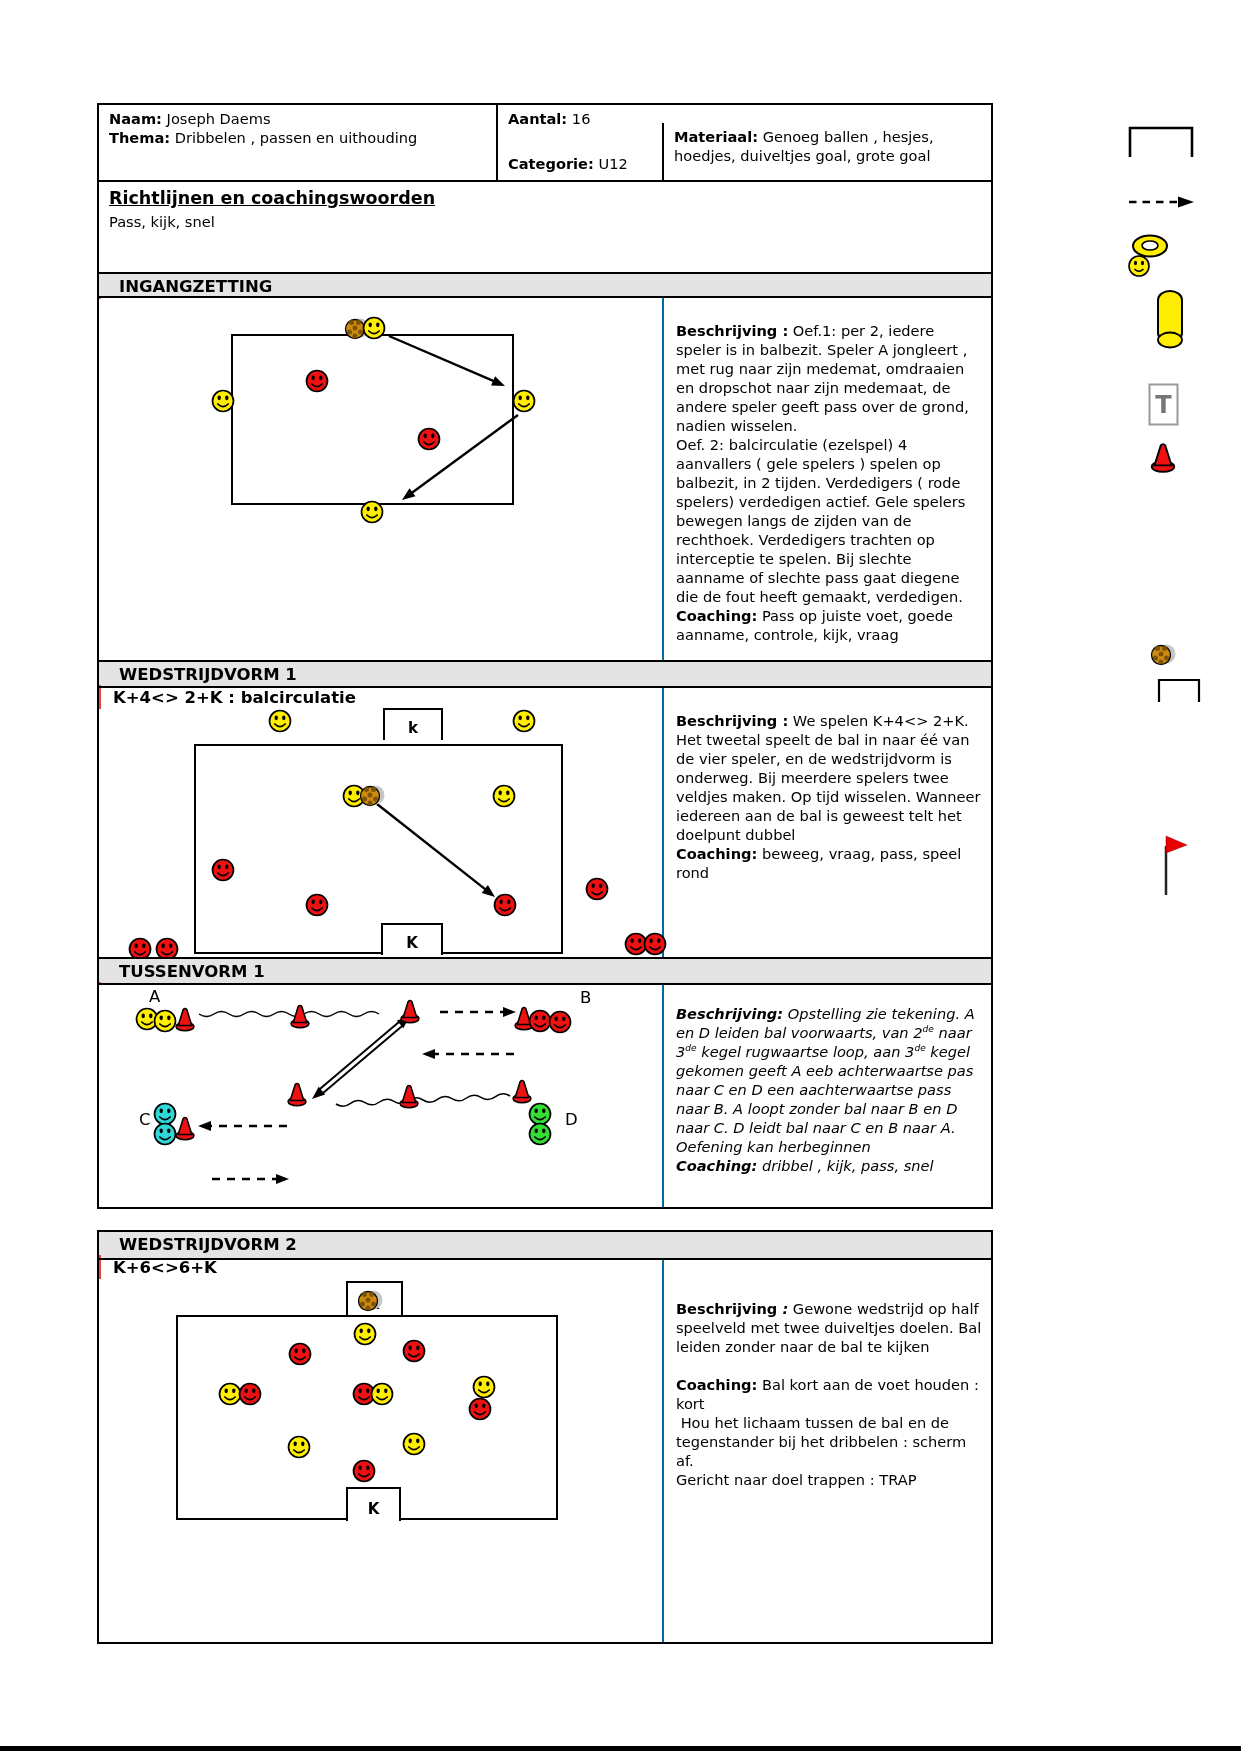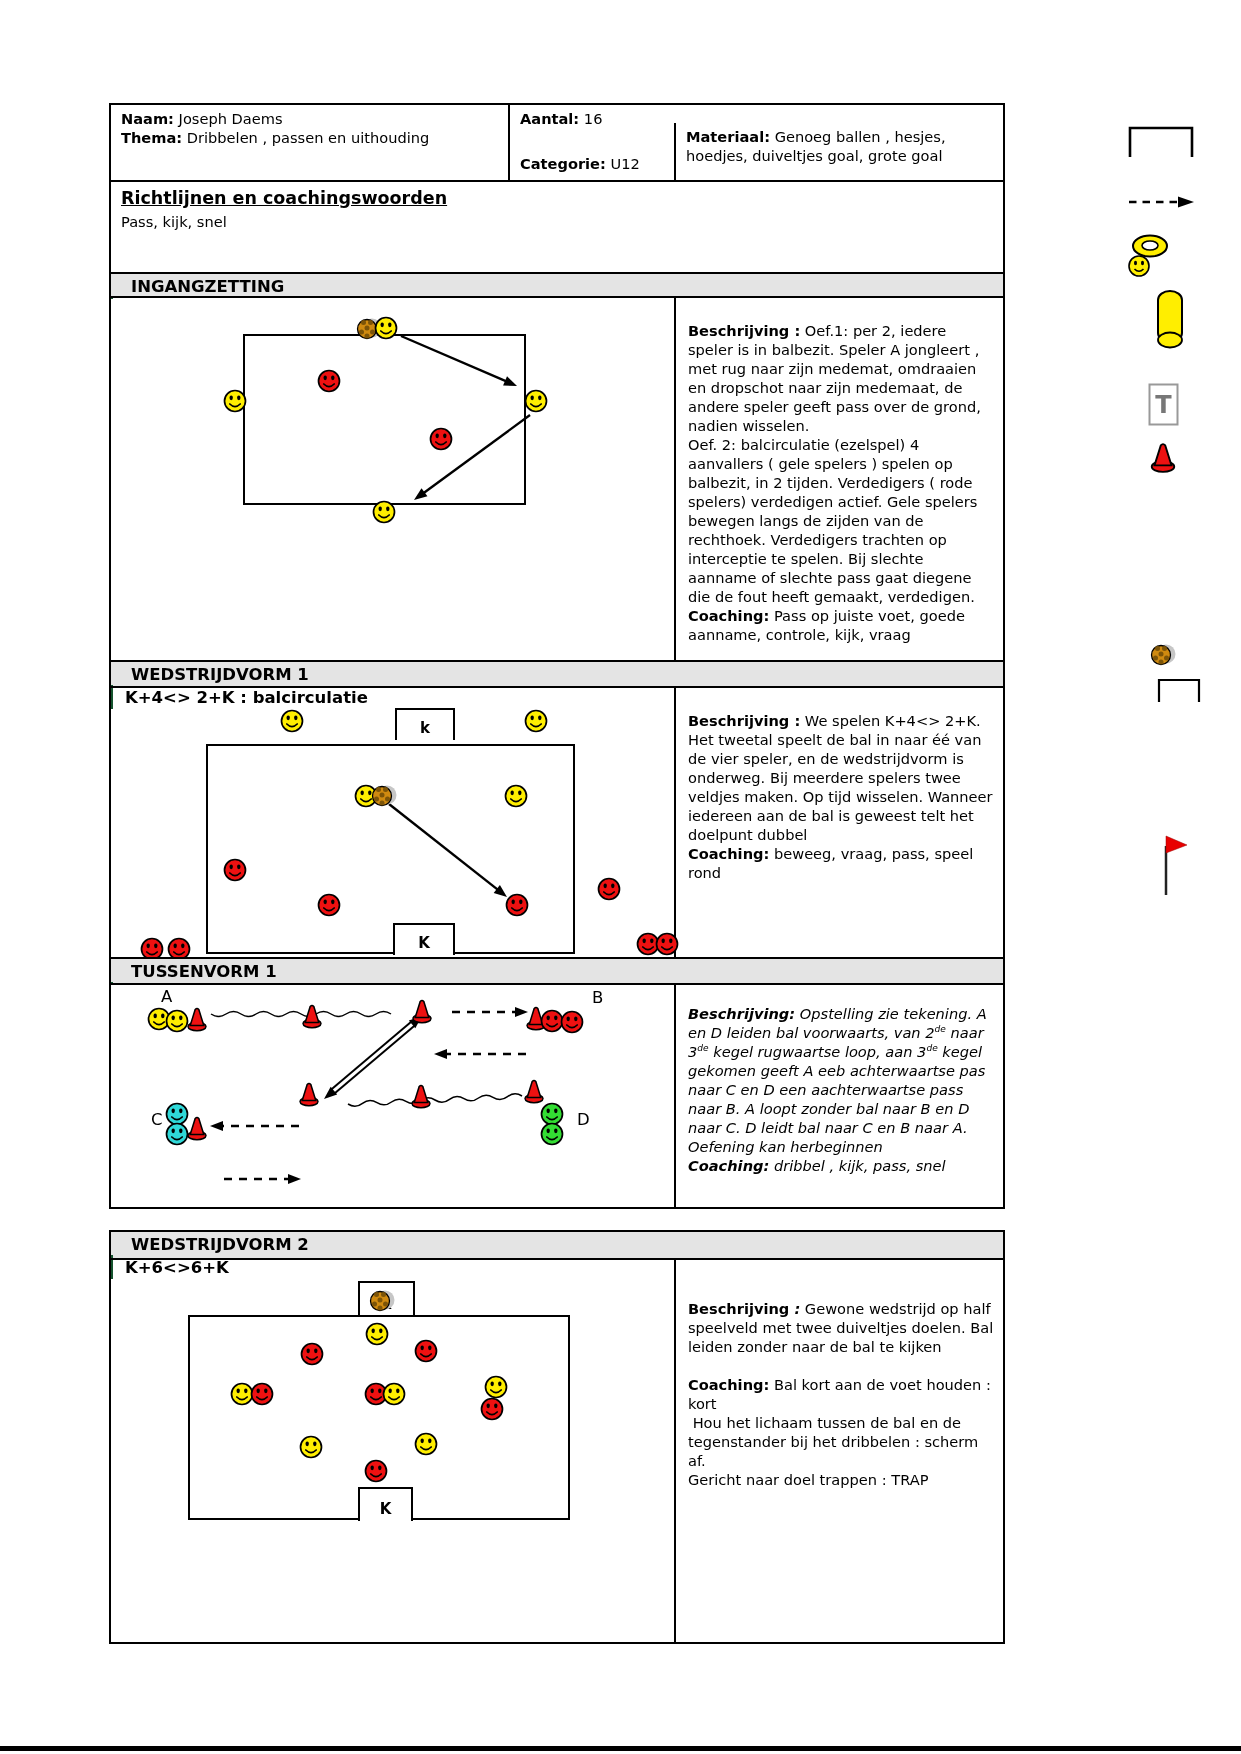--- a/index.html
+++ b/index.html
@@ -1,35 +1,35 @@
 <!DOCTYPE html>
 <html><head>
 <meta charset="utf-8">
 <style>
   html,body{margin:0;padding:0;background:#fff;}
   .page{position:relative;width:1241px;height:1754px;background:#fff;overflow:hidden;
         font-family:"DejaVu Sans",sans-serif;color:#000;font-size:14.6px;line-height:1.3;}
-  .block{position:absolute;left:109px;width:896px;border:2px solid #000;box-sizing:border-box;background:#fff;}
+  .block{position:absolute;left:97px;width:896px;border:2px solid #000;box-sizing:border-box;background:#fff;}
   .block-a{top:103px;}
   .block-b{top:1230px;}
   .row{position:relative;display:flex;box-sizing:border-box;border-top:2px solid #000;}
   .row:first-child{border-top:none;}
   .cell{box-sizing:border-box;padding:5px 10px;}
   .c1{width:397px;}
   .c2{width:166px;border-left:2px solid #000;}
   .c3{flex:1;border-left:2px solid #000;margin-top:18px;}
   .cat-line{margin-top:26px;}
   .richt-row{display:block;padding:5px 10px;}
   .richt-title{font-weight:bold;font-size:17.5px;text-decoration:underline;}
   .richt-words{margin-top:3px;}
   .sec-header{background:#e4e4e4;flex-direction:column;}
   .sec-header .hleft{width:563px;box-sizing:border-box;font-weight:bold;font-size:16.5px;padding:2px 0 0 20px;}
-  .sec-header .hright{flex:1;box-sizing:border-box;border-left:2px solid #14532d;font-weight:bold;font-size:16.5px;padding:2px 0 0 12px;}
+  .sec-header .hright{flex:1;box-sizing:border-box;border-left:2px solid #ef4444;font-weight:bold;font-size:16.5px;padding:2px 0 0 12px;}
   .sec-content .dleft{width:563px;position:relative;}
-  .sec-content .dright{flex:1;box-sizing:border-box;border-left:2px solid #000000;padding:0 8px 16px 12px;}
+  .sec-content .dright{flex:1;box-sizing:border-box;border-left:2px solid #0369a1;padding:0 8px 16px 12px;}
   .para{min-height:19px;}
   .para b{font-weight:bold;}
   sup{font-size:0.62em;line-height:0;}
   svg.diagram{position:absolute;left:0;top:0;overflow:visible;display:block;}
   .icon{position:absolute;}
   .bottom-line{position:absolute;left:0;top:1746px;width:1241px;height:5px;background:#000;}
 </style>
 </head>
 <body>
 

